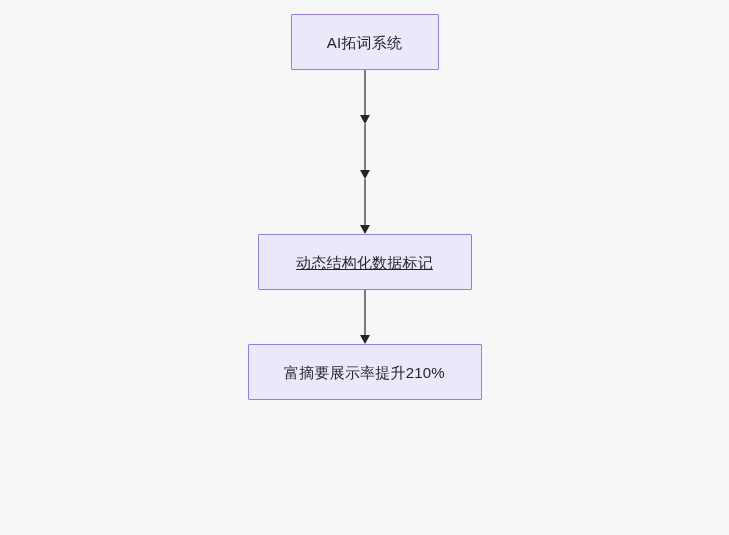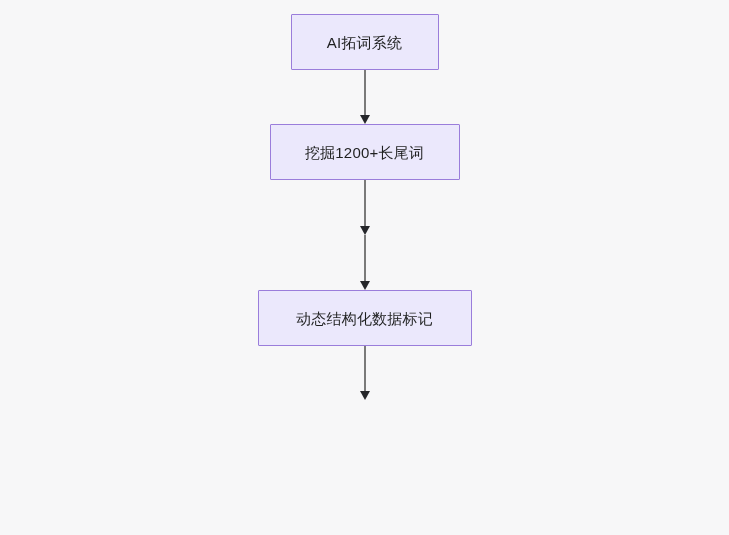--- a/index.html
+++ b/index.html
@@ -96,39 +96,39 @@
 
     <div class="node" style="width:148px;">
       <span class="node-label">AI拓词系统</span>
     </div>
 
     <div class="connector gap-1">
       <div class="line"></div>
       <div class="arrowhead"></div>
     </div>
 
-    <div class="node" style="width:190px;">
-      <span class="node-label">挖掘1200+长尾词</span>
-    </div>
 
     <div class="connector gap-2">
       <div class="line"></div>
       <div class="arrowhead"></div>
     </div>
 
 
     <div class="connector gap-3">
       <div class="line"></div>
       <div class="arrowhead"></div>
     </div>
 
-    <div class="node" style="width:214px;">
+    <div class="node" style="width:214px;text-decoration:underline;">
       <span class="node-label">动态结构化数据标记</span>
     </div>
 
     <div class="connector gap-4">
       <div class="line"></div>
       <div class="arrowhead"></div>
     </div>
 
+    <div class="node" style="width:234px;">
+      <span class="node-label">富摘要展示率提升210%</span>
+    </div>
 
   </div>
 </div>
 
 </body></html>

